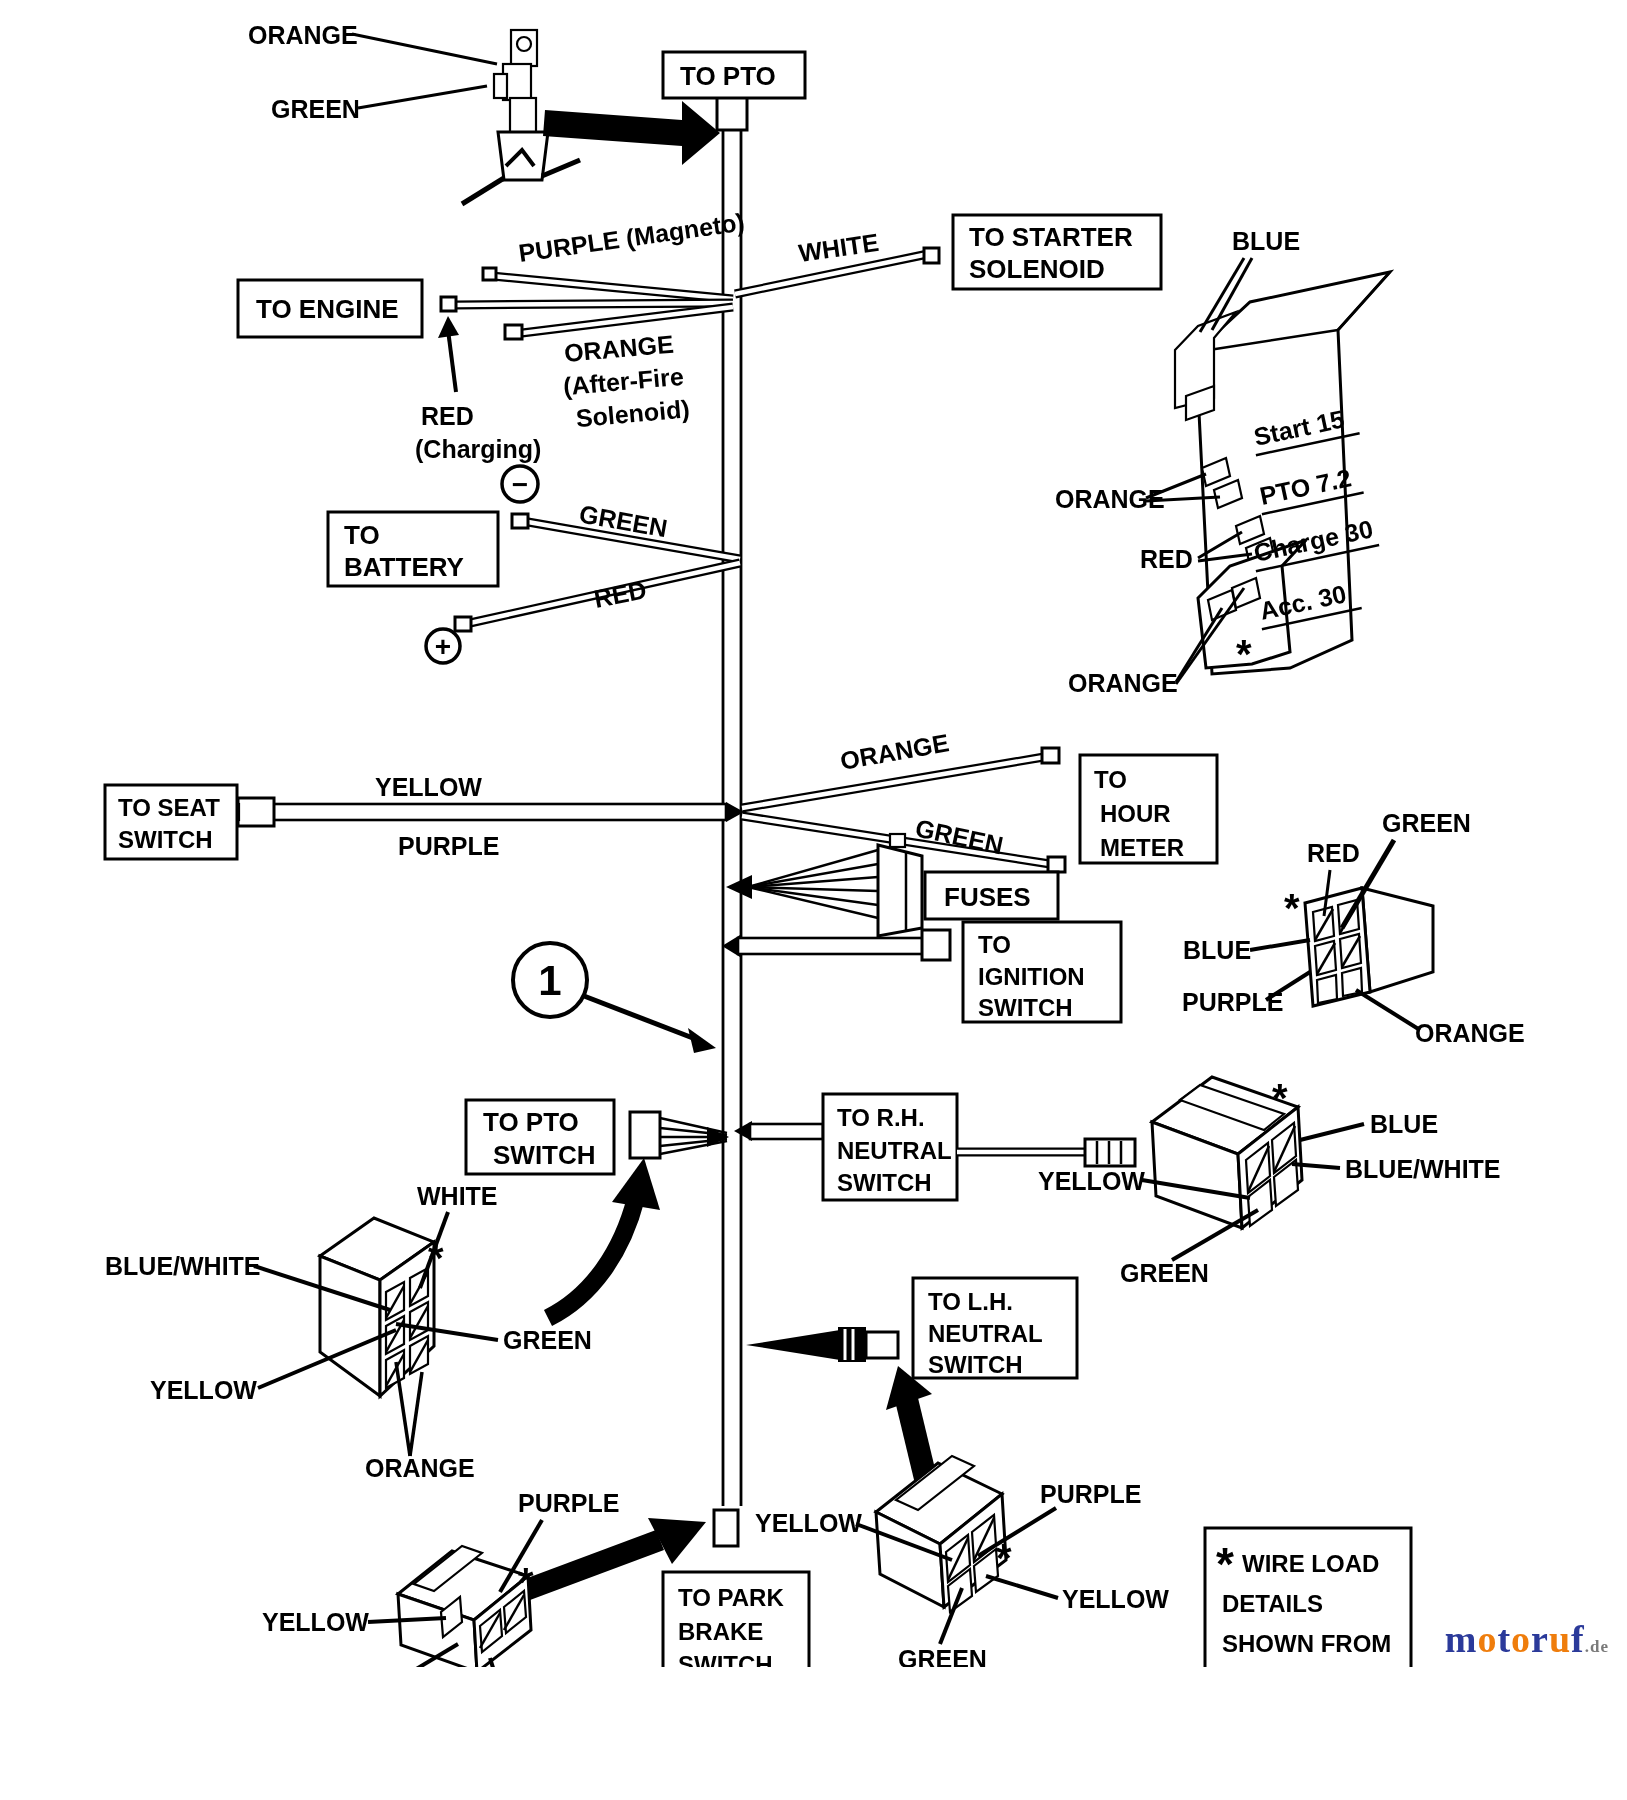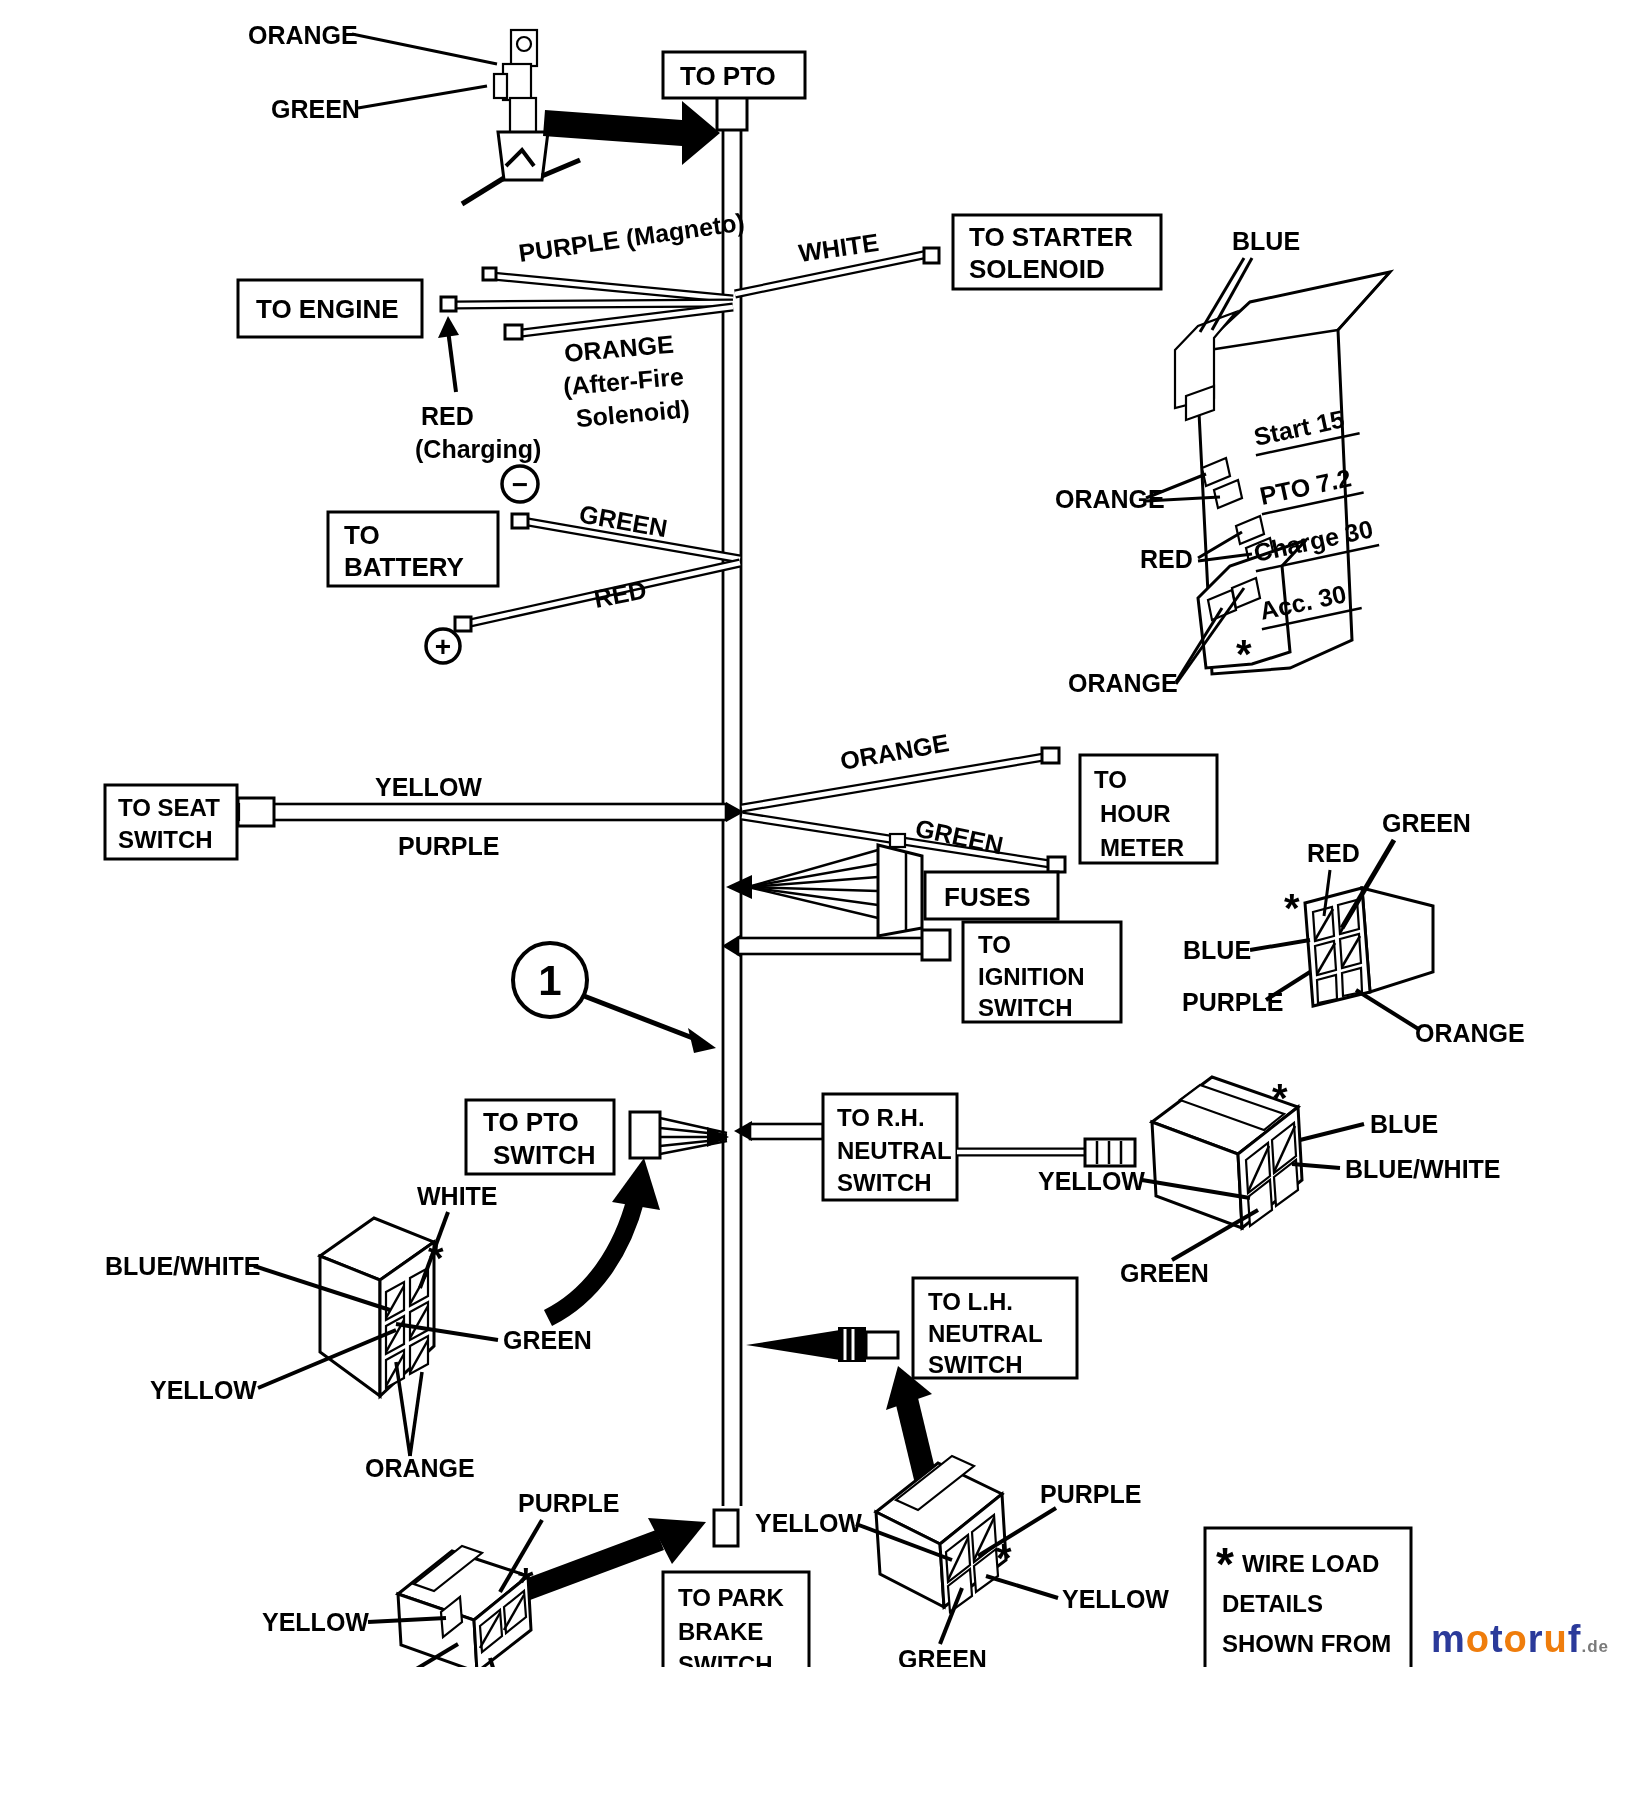--- a/index.html
+++ b/index.html
@@ -24,21 +24,21 @@
   .part2 { fill:#fff; stroke:#000; stroke-width:2.2; }
   .term  { fill:#fff; stroke:#000; stroke-width:3; }
   .solid { fill:#000; stroke:none; }
   .wireA { stroke:#000; stroke-width:9;  fill:none; }
   .wireB { stroke:#fff; stroke-width:4.5; fill:none; }
   .thin  { stroke:#000; stroke-width:2.5; fill:none; }
   .ptr   { stroke:#000; stroke-width:3; fill:none; }
   .harness { stroke:#000; stroke-width:2.8; fill:none; }
   #watermark {
     position:absolute; right:18px; bottom:6px;
-    font-family:Liberation Sans, sans-serif; font-weight:bold;
+    font-family:Liberation Serif, serif; font-weight:bold;
     font-size:38px; letter-spacing:1px;margin-top:31px;
   }
   #watermark .tld { font-size:17px; font-weight:bold; }
 </style>
 </head>
 <body>
 
 <div id="stage">
 <svg width="1627" height="1800" viewBox="0 0 1627 1800">
 

